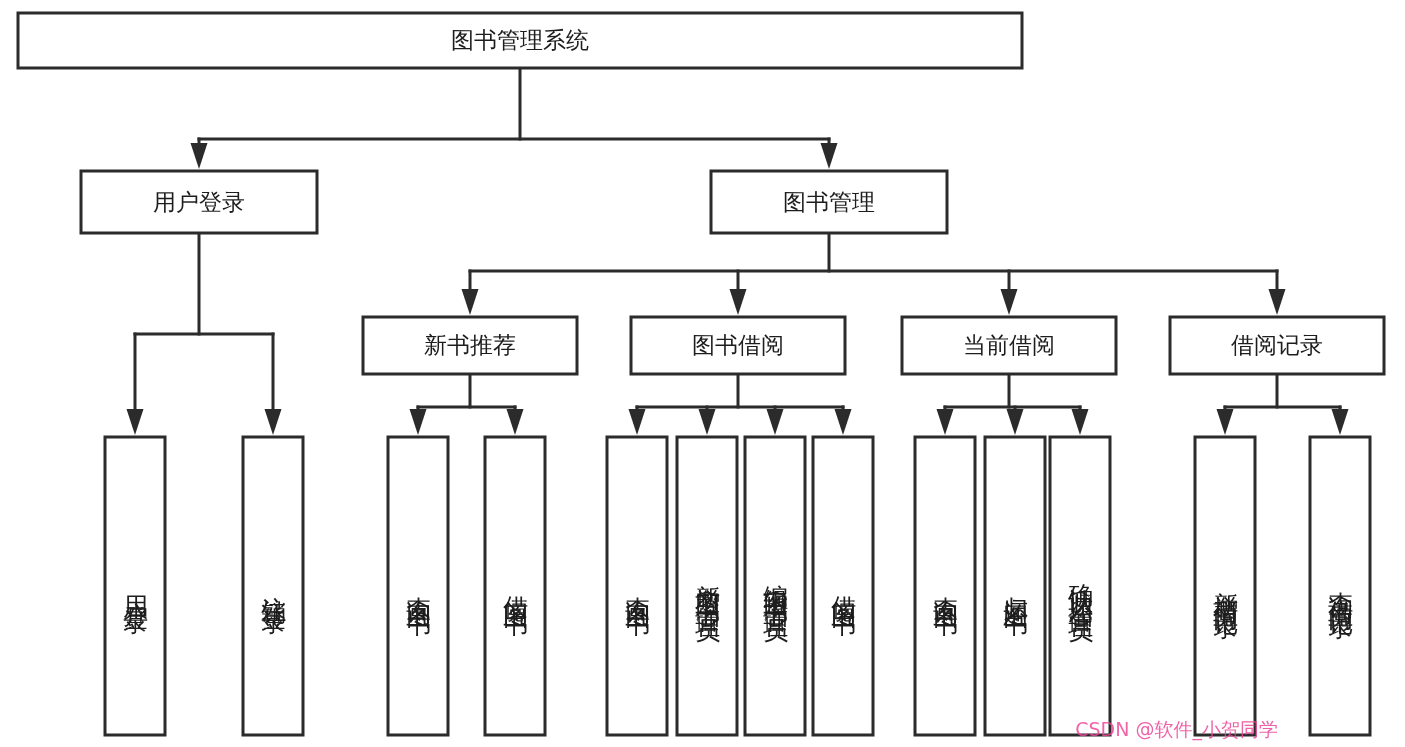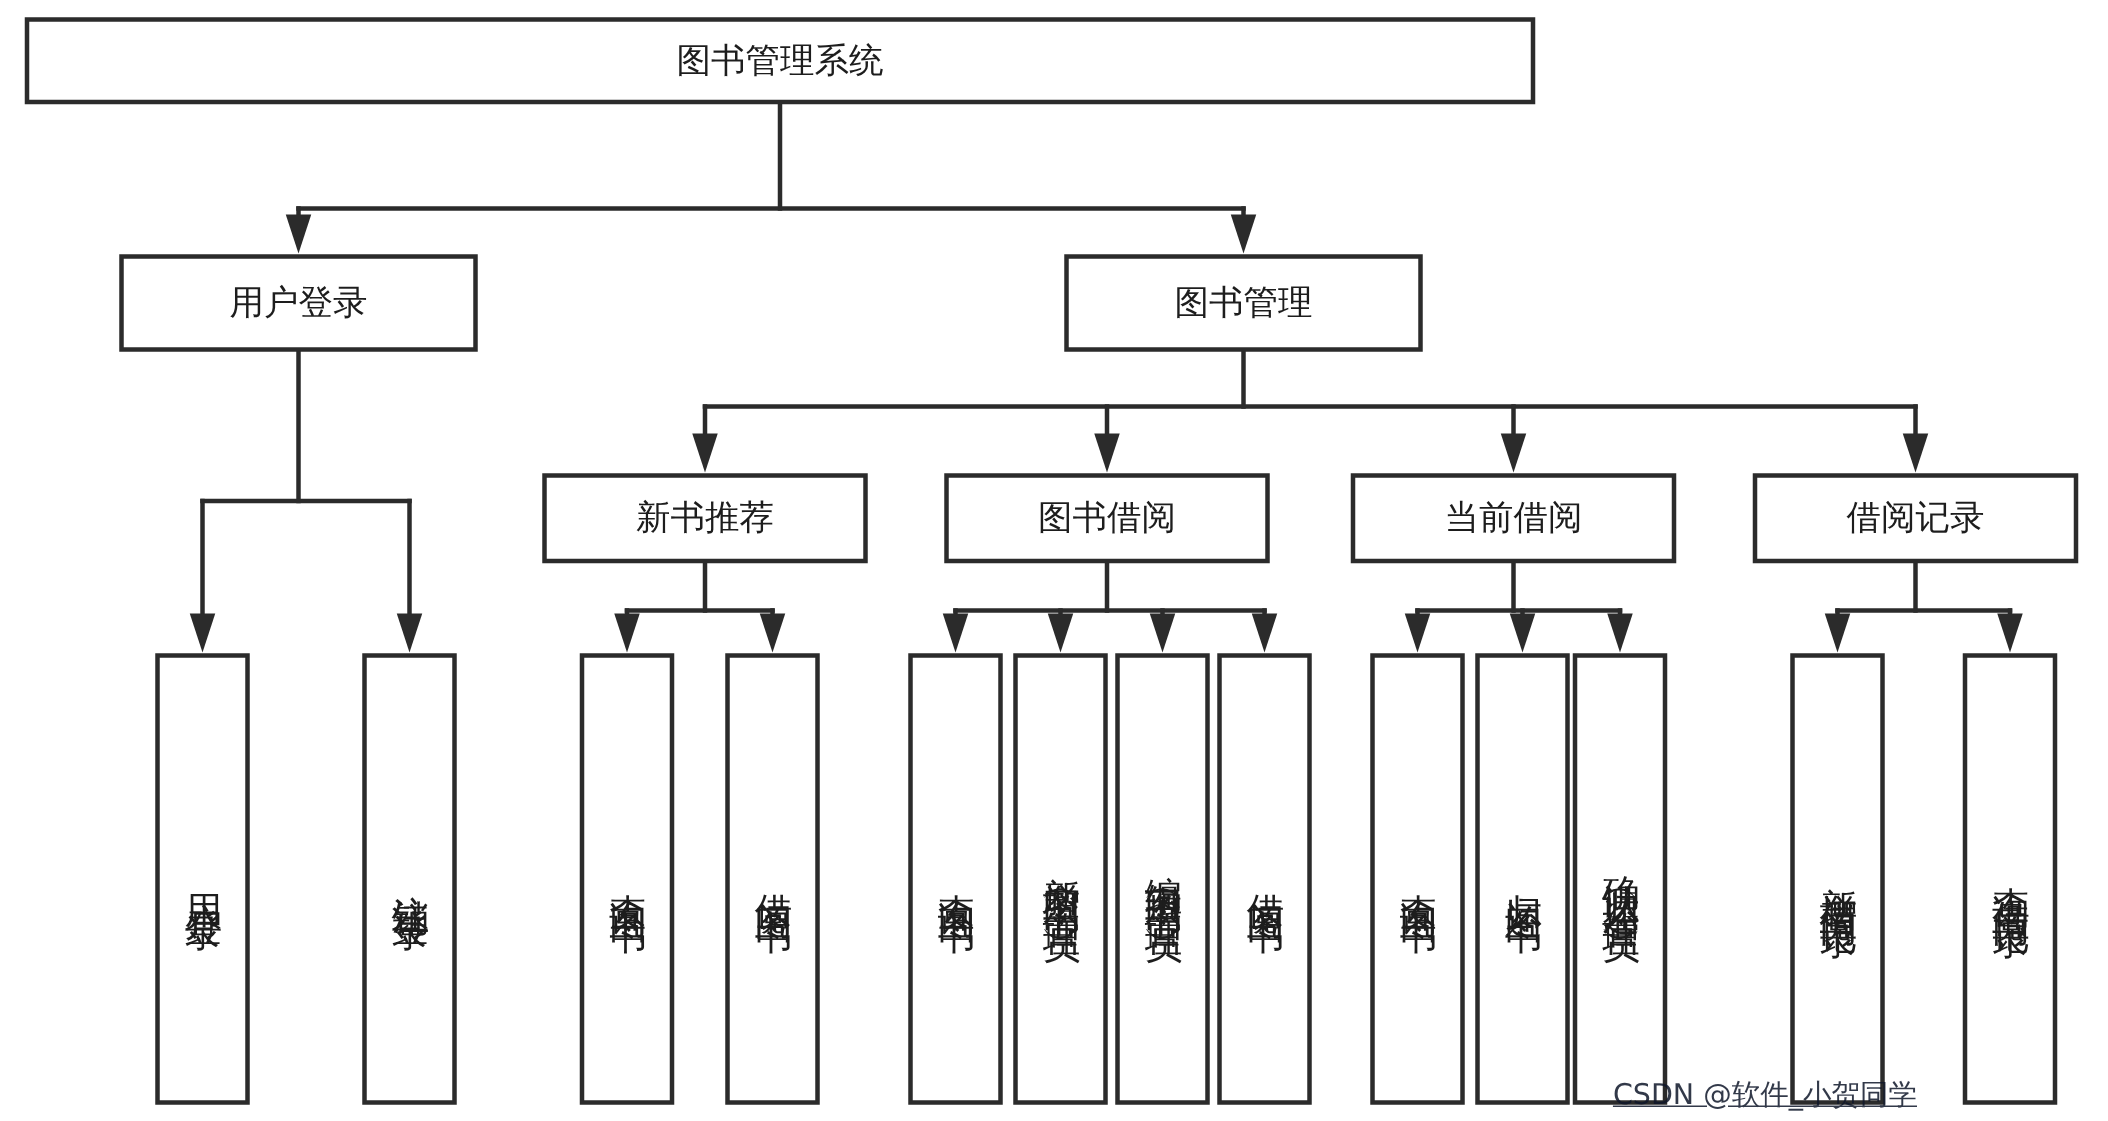--- a/index.html
+++ b/index.html
@@ -62,24 +62,23 @@
     white-space: nowrap;
     text-align: center;
     pointer-events: none;
   }
   .watermark {
     position: absolute;
     right: 8px;
     bottom: 4px;
     font-family: "DejaVu Sans", "Liberation Sans", sans-serif;
     font-size: 19px;
-    color: #0f172a;
+    color: #ec4899;
     white-space: nowrap;
     opacity: 0.85;
-    text-decoration: underline;
   }
 </style>
 </head>
 <body>
 
 <div id="diagram-root">
 
   <svg class="flow" viewBox="0 0 1405 747">
     <g id="edges-layer">
         <line x1="520" y1="68" x2="520" y2="139" class="edge-line"></line>

